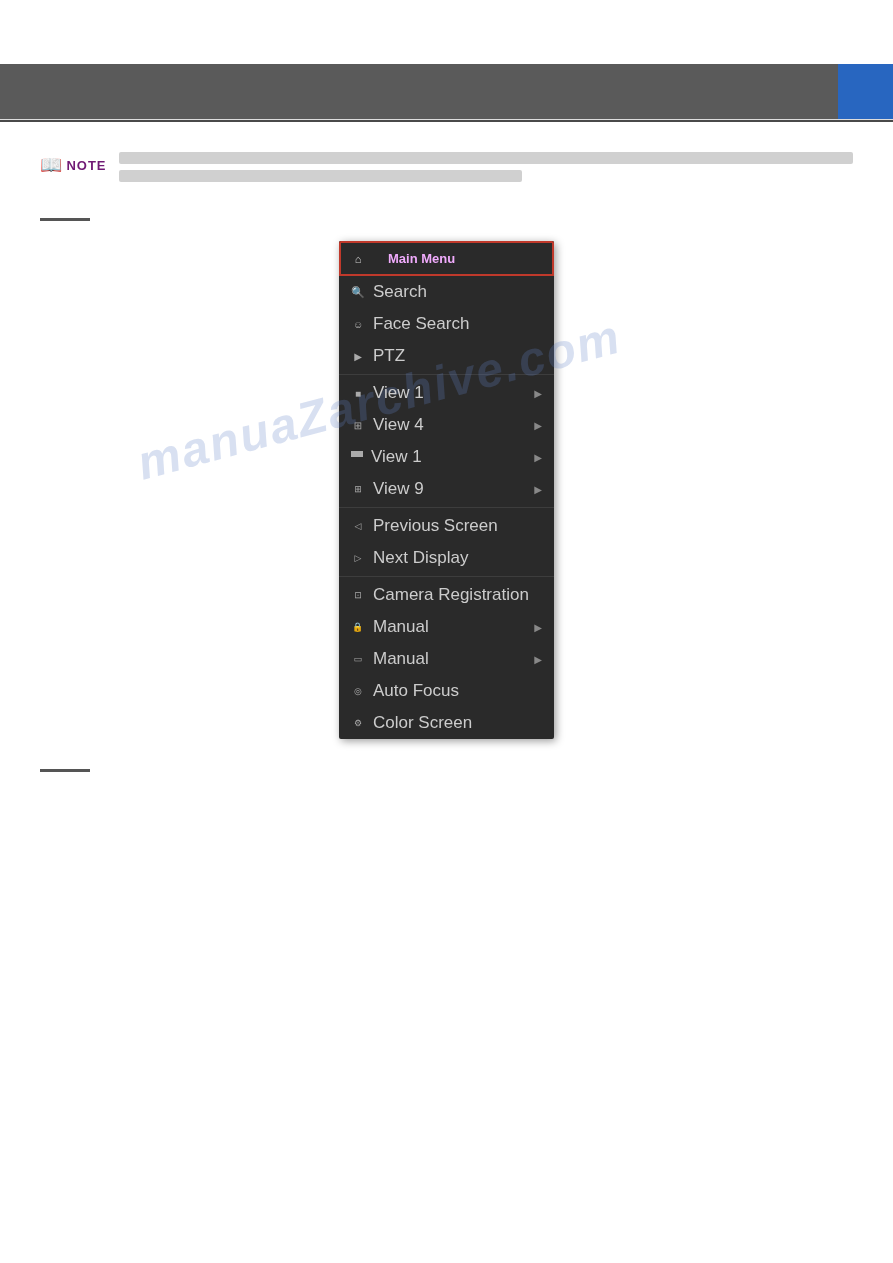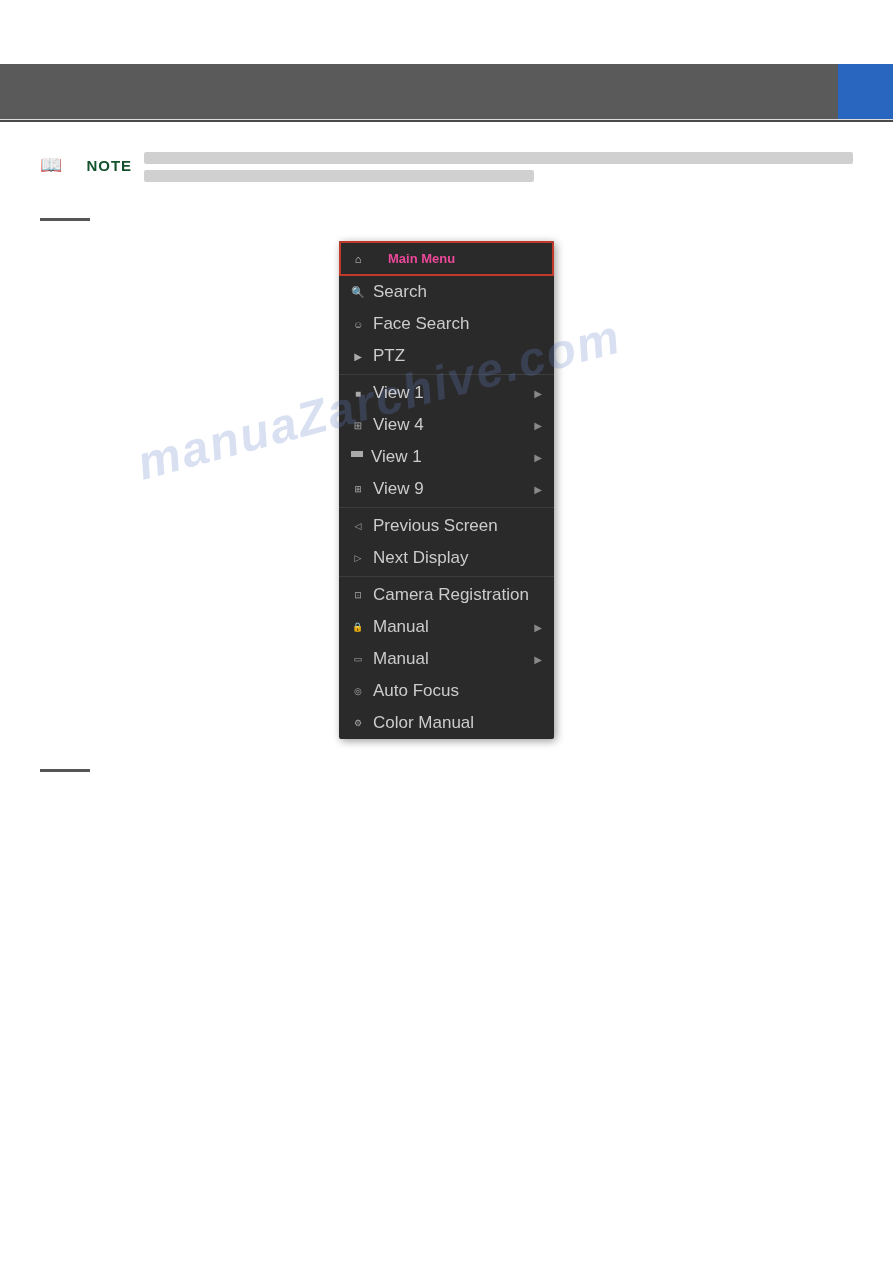--- a/index.html
+++ b/index.html
@@ -69,24 +69,23 @@
     .note-icon {
       display: flex;
       align-items: center;
       gap: 4px;
       flex-shrink: 0;
       margin-top: 2px;
     }
 
     .note-label {
       font-weight: bold;
-      font-size: 15px;
-      color: #14532d;
+      font-size: 13px;
+      color: #701a75;
       letter-spacing: 1px;
-      margin-left: 20px;
     }
 
     .note-content {
       flex: 1;
     }
 
     .note-line {
       height: 12px;
       background: #d0d0d0;
       border-radius: 2px;
@@ -142,21 +141,21 @@
     .menu-header {
       background: #2a2a2a;
       padding: 8px 10px;
       display: flex;
       align-items: center;
       gap: 6px;
       border: 2px solid #c0392b;
     }
 
     .menu-header-label {
-      color: #ec4899;
+      color: #f0abfc;
       font-size: 13px;
       font-weight: bold;
       padding-left: 17px;
     }
 
     .menu-item {
       display: flex;
       align-items: center;
       gap: 8px;
       padding: 6px 12px;
@@ -318,21 +317,21 @@
         <span class="menu-item-arrow">▶</span>
       </div>
 
       <div class="menu-item">
         <span class="menu-item-icon" style="font-size:9px;">◎</span>
         <span class="menu-item-label">Auto Focus</span>
       </div>
 
       <div class="menu-item">
         <span class="menu-item-icon" style="font-size:9px;">⚙</span>
-        <span class="menu-item-label">Color Manual</span>
+        <span class="menu-item-label">Color Screen</span>
       </div>
 
     </div>
   </div>
 
   <div class="section-divider-2"></div>
 
 </div>
 
 <div class="bottom-content">

